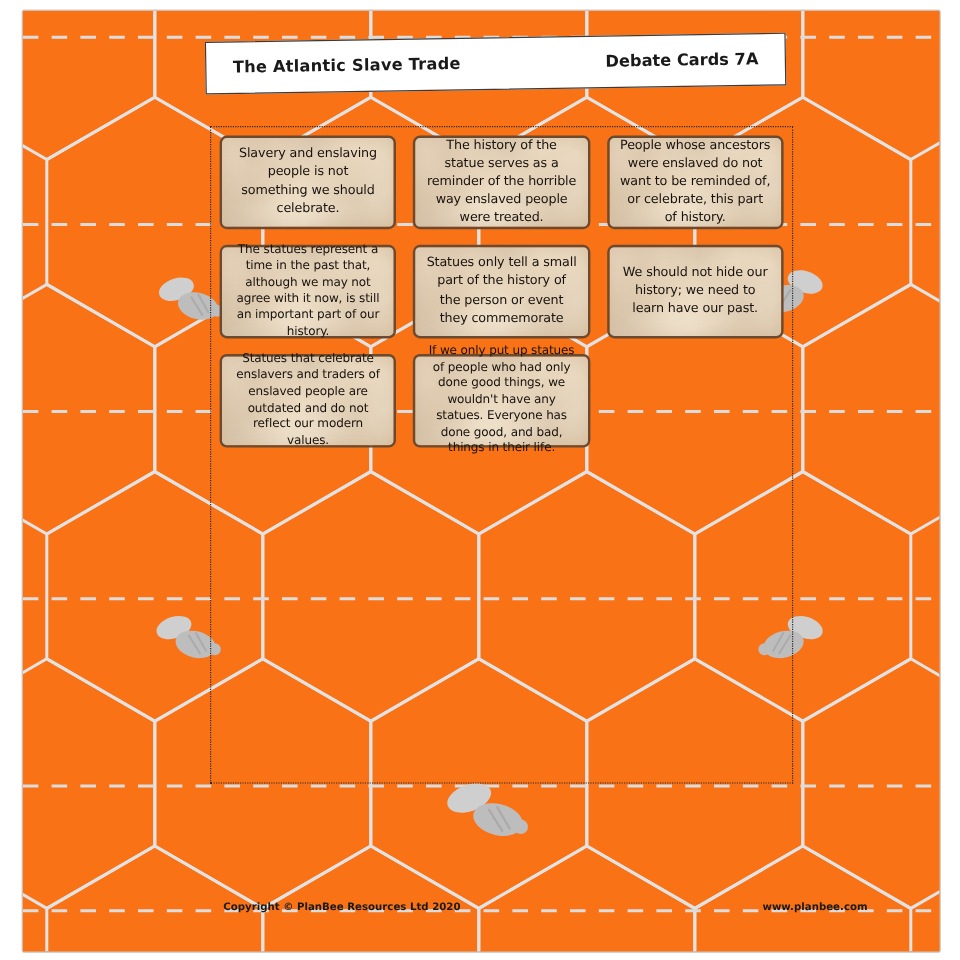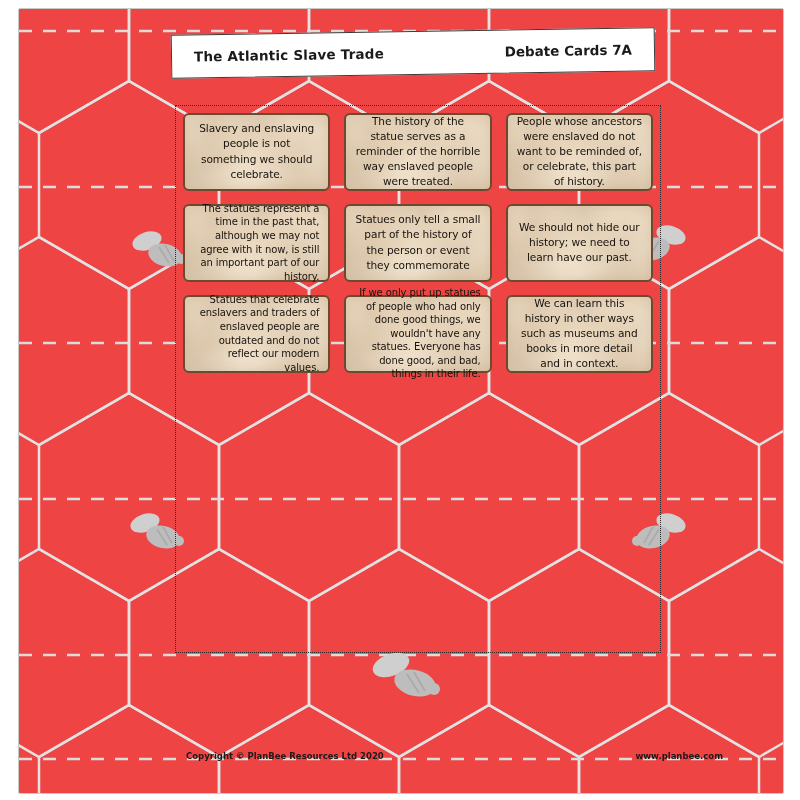--- a/index.html
+++ b/index.html
@@ -23,21 +23,21 @@
     overflow: hidden;
   }
 
   
   .paper {
     position: absolute;
     left: 18px;
     top: 8px;
     width: 764px;
     height: 784px;
-    background: #ef4444;
+    background: #f97316;
     border: 1px solid #c9c9c9;
     border-radius: 2px;
     box-shadow: 0 0 0 0 rgba(0,0,0,0);
     overflow: hidden;
   }
 
   
   .hex-bg {
     position: absolute;
     left: 0; top: 0;
@@ -138,21 +138,20 @@
     font-family: "DejaVu Sans", sans-serif;
     font-size: 10.6px;
     line-height: 1.42;
     color: #17120d;
     text-align: center;
     letter-spacing: -0.1px;
   }
   .card-text.small {
     font-size: 10.0px;
     line-height: 1.36;
-    text-align: right;
   }
 
   
   .footer-left {
     position: absolute;
     left: 167px;
     top: 742px;
     font-family: "DejaVu Sans", sans-serif;
     font-size: 8.5px;
     font-weight: bold;
@@ -326,25 +325,20 @@
             <div class="card-text small">Statues that celebrate enslavers and traders of enslaved people are outdated and do not reflect our modern values.</div>
           </div>
         </div>
 
         <div class="card-cell">
           <div class="card">
             <div class="card-text small">If we only put up statues of people who had only done good things, we wouldn't have any statues. Everyone has done good, and bad, things in their life.</div>
           </div>
         </div>
 
-        <div class="card-cell">
-          <div class="card">
-            <div class="card-text">We can learn this history in other ways such as museums and books in more detail and in context.</div>
-          </div>
-        </div>
 
 
       </div>
     </div>
 
     <div class="footer-left">Copyright © PlanBee Resources Ltd 2020</div>
     <div class="footer-right">www.planbee.com</div>
 
   </div>
 </div>

